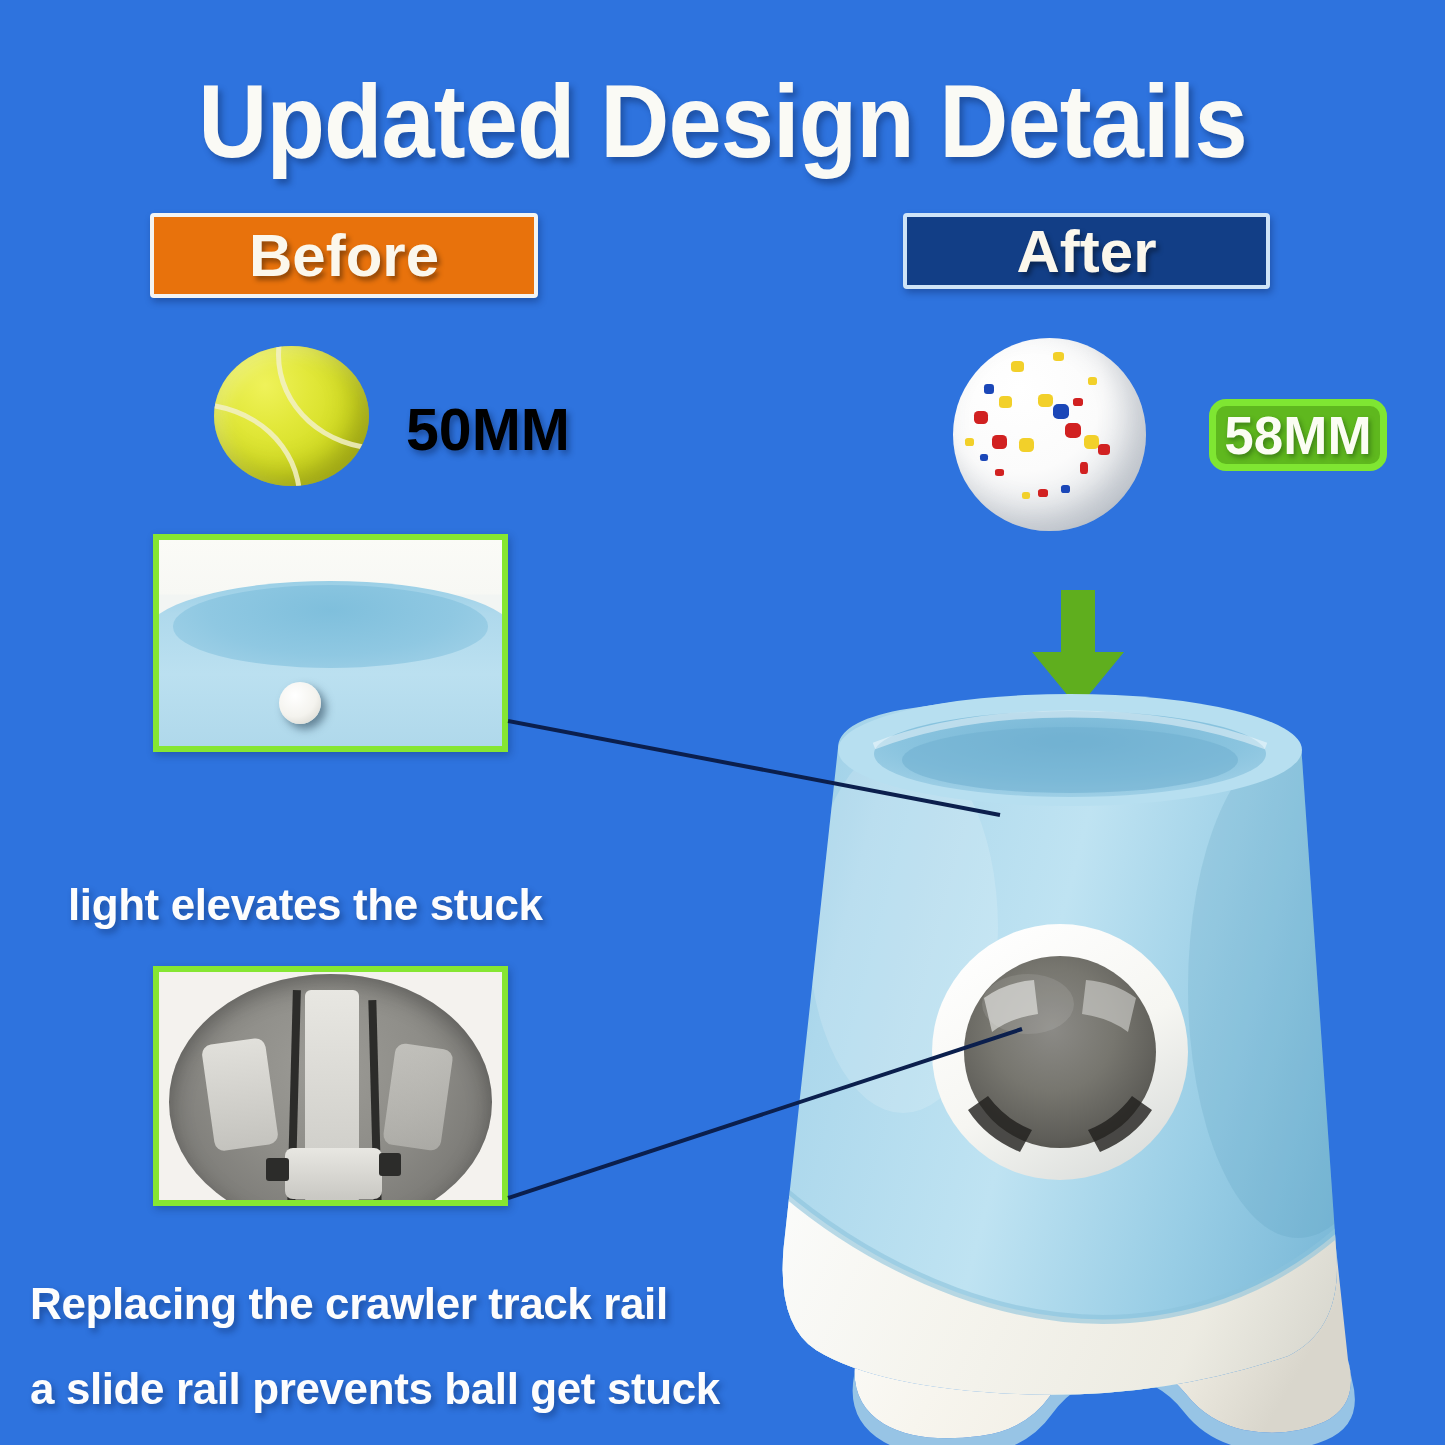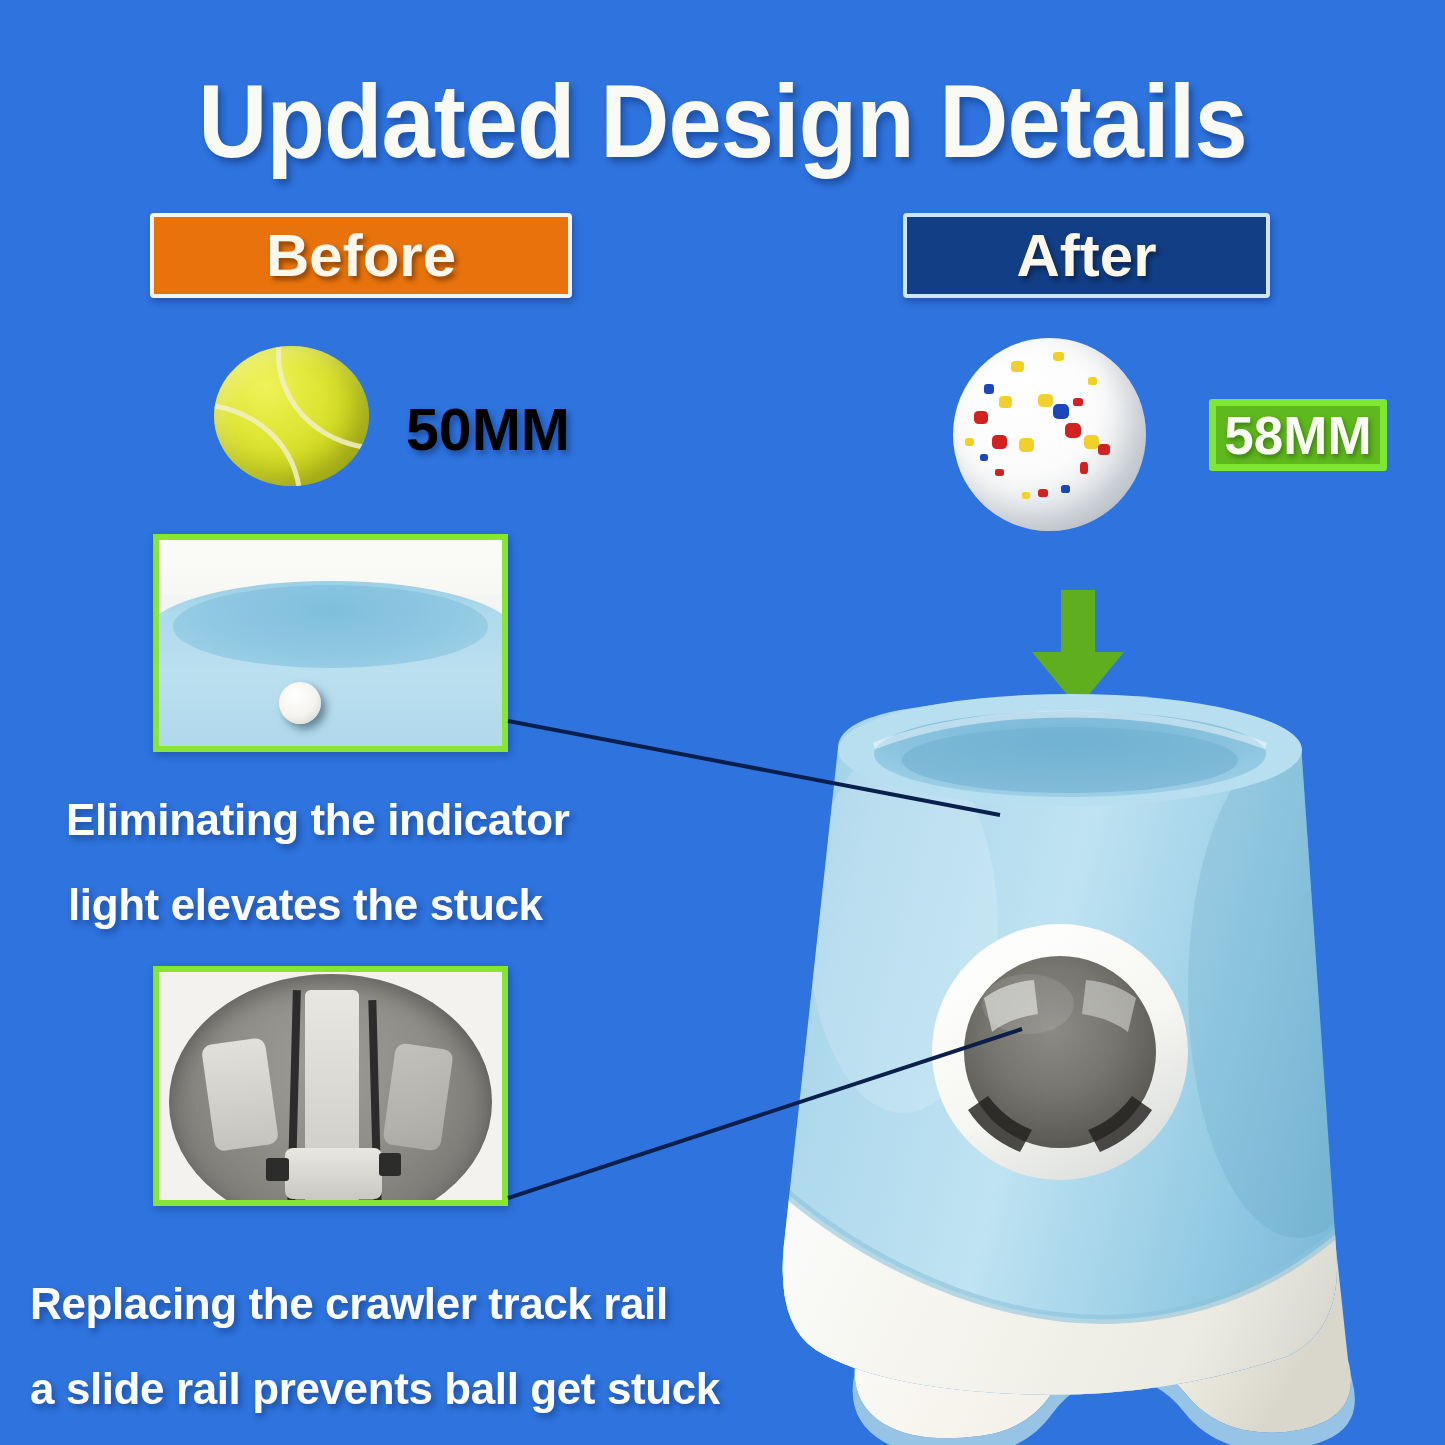--- a/index.html
+++ b/index.html
@@ -38,29 +38,29 @@
     align-items: center;
     justify-content: center;
     font-weight: bold;
     font-size: 60px;
     color: #FBF7EC;
     box-sizing: border-box;
     text-shadow: 3px 4px 5px rgba(0,0,0,0.38);
   }
   #badge-before {
     left: 150px; top: 213px;
-    width: 422px; height: 85px;
+    width: 388px; height: 85px;
     background: #E8720C;
     border: 4px solid #F3F4F3;
     border-radius: 4px;
     box-shadow: 2px 4px 7px rgba(8,30,80,0.35);
   }
   #badge-after {
     left: 903px; top: 213px;
-    width: 367px; height: 85px;
+    width: 367px; height: 76px;
     background: #123E86;
     border: 4px solid #CFE4F7;
     border-radius: 4px;
     box-shadow: 2px 4px 7px rgba(8,30,80,0.35);
   }
 
   
   #tennis-ball {
     position: absolute;
     left: 214px; top: 346px;
@@ -102,21 +102,21 @@
     color: #000000;
     text-shadow: 3px 4px 6px rgba(6,30,80,0.45);
   }
   #badge-58mm {
     position: absolute;
     left: 1209px; top: 399px;
     width: 178px; height: 72px;
     display: flex; align-items: center; justify-content: center;
     background: #5FB81E;
     border: 7px solid #7FE632;
-    border-radius: 3px;
+    border-radius: 17px;
     box-sizing: border-box;
     font-size: 53px; font-weight: bold;
     color: #FBFDF3;
     text-shadow: 2px 3px 5px rgba(20,60,10,0.45);
   }
 
   
   #green-arrow {
     position: absolute;
     left: 1030px; top: 590px;
@@ -249,21 +249,20 @@
     <path d="M31 0 H65 V62 H94 L48 118 L2 62 H31 Z" fill="#5FAE1E"></path>
   </svg>
 
   <div class="inset" id="inset-indicator">
     <div id="ind-bg"></div>
     <div id="ind-rim-outer"></div>
     <div id="ind-rim-inner"></div>
     <div id="ind-light"></div>
   </div>
 
-  <div class="caption" id="caption1-l1">Eliminating the indicator</div>
   <div class="caption" id="caption1-l2">light elevates the stuck</div>
 
   <div class="inset" id="inset-track">
     <div id="trk-bg"></div>
     <div id="trk-bowl">
       <div class="trk-part" style="left:42%;top:6%;width:17%;height:84%;border-radius:6px;"></div>
       <div class="trk-dark" style="left:37.5%;top:6%;width:2.6%;height:86%;transform:rotate(1.5deg);"></div>
       <div class="trk-dark" style="left:62.5%;top:10%;width:2.6%;height:80%;transform:rotate(-1.5deg);"></div>
       <div class="trk-part" style="left:12%;top:26%;width:20%;height:42%;border-radius:10px;opacity:.92;transform:rotate(-8deg);"></div>
       <div class="trk-part" style="left:68%;top:28%;width:18%;height:40%;border-radius:10px;opacity:.55;transform:rotate(8deg);"></div>

